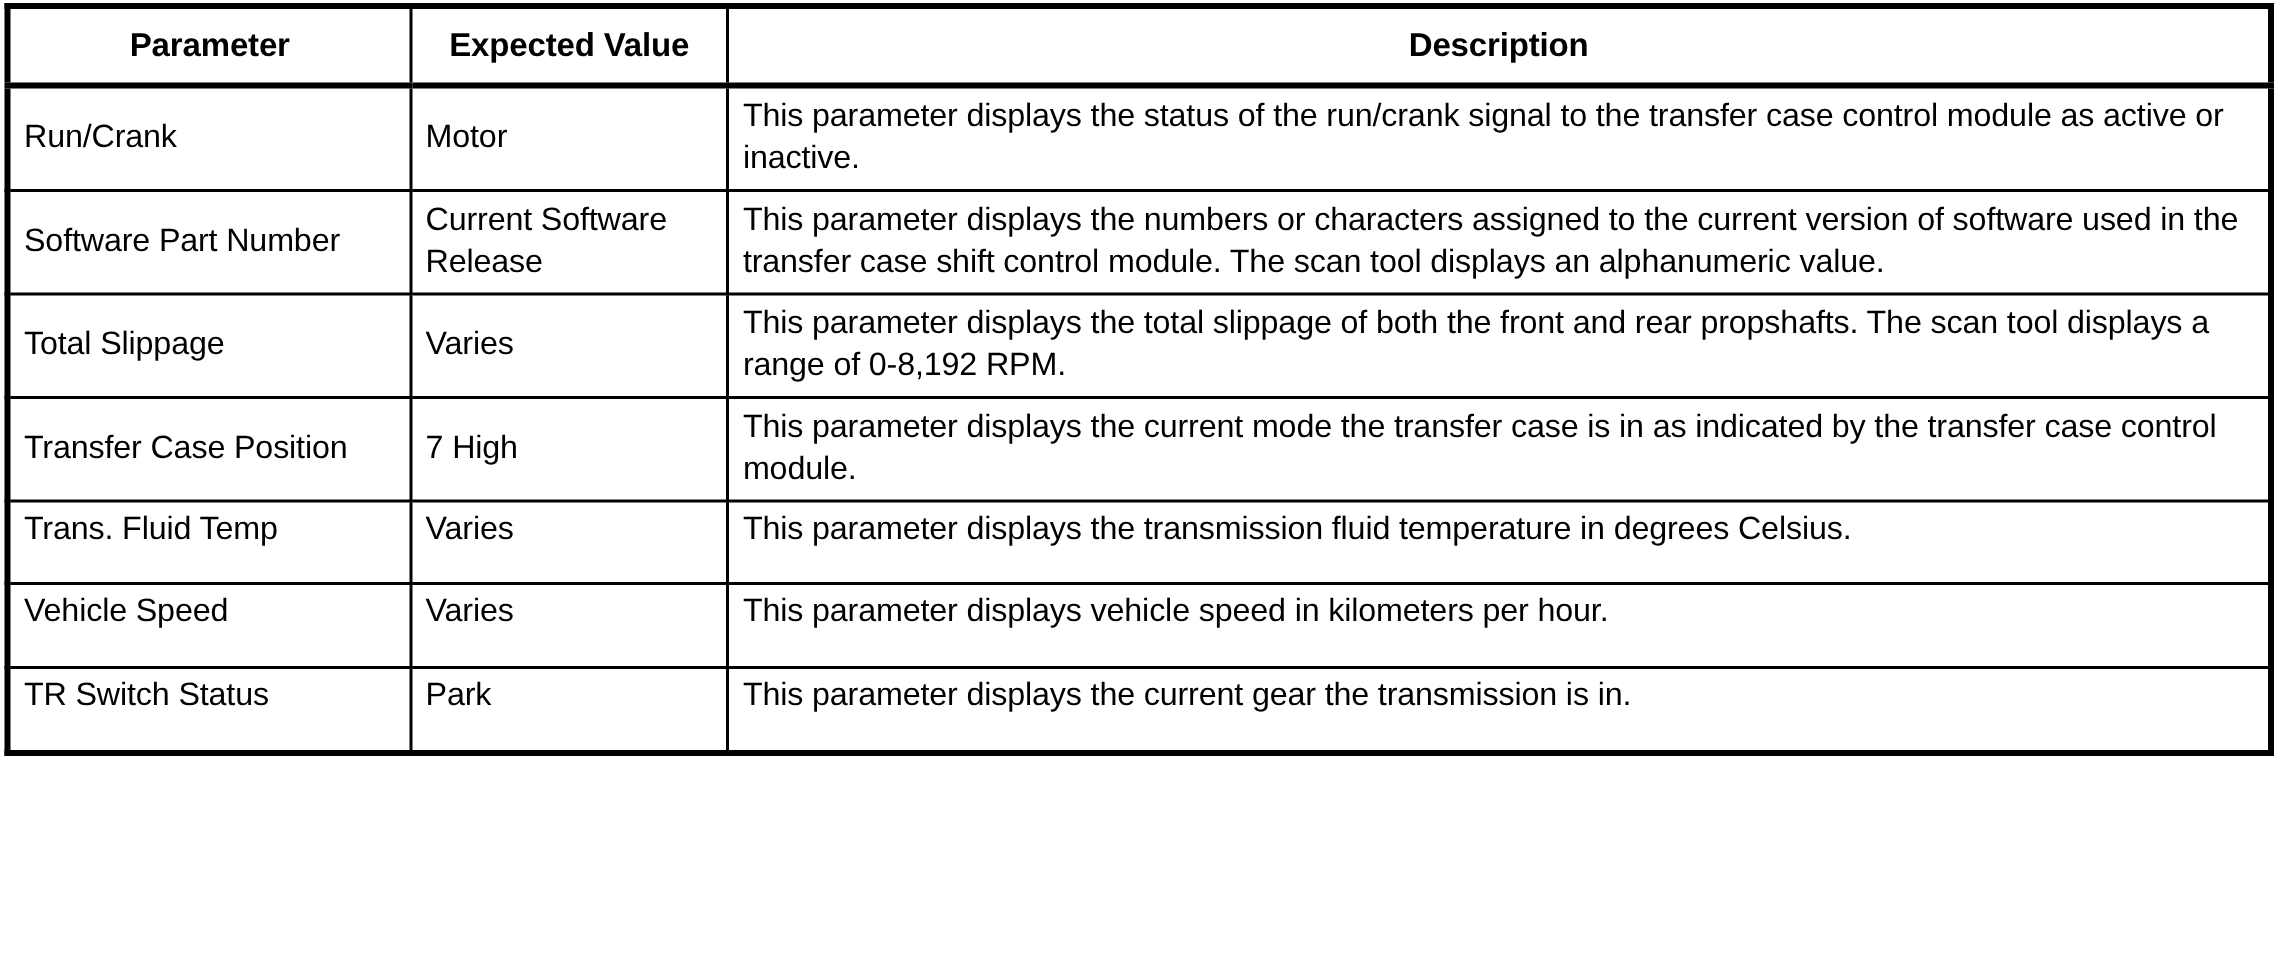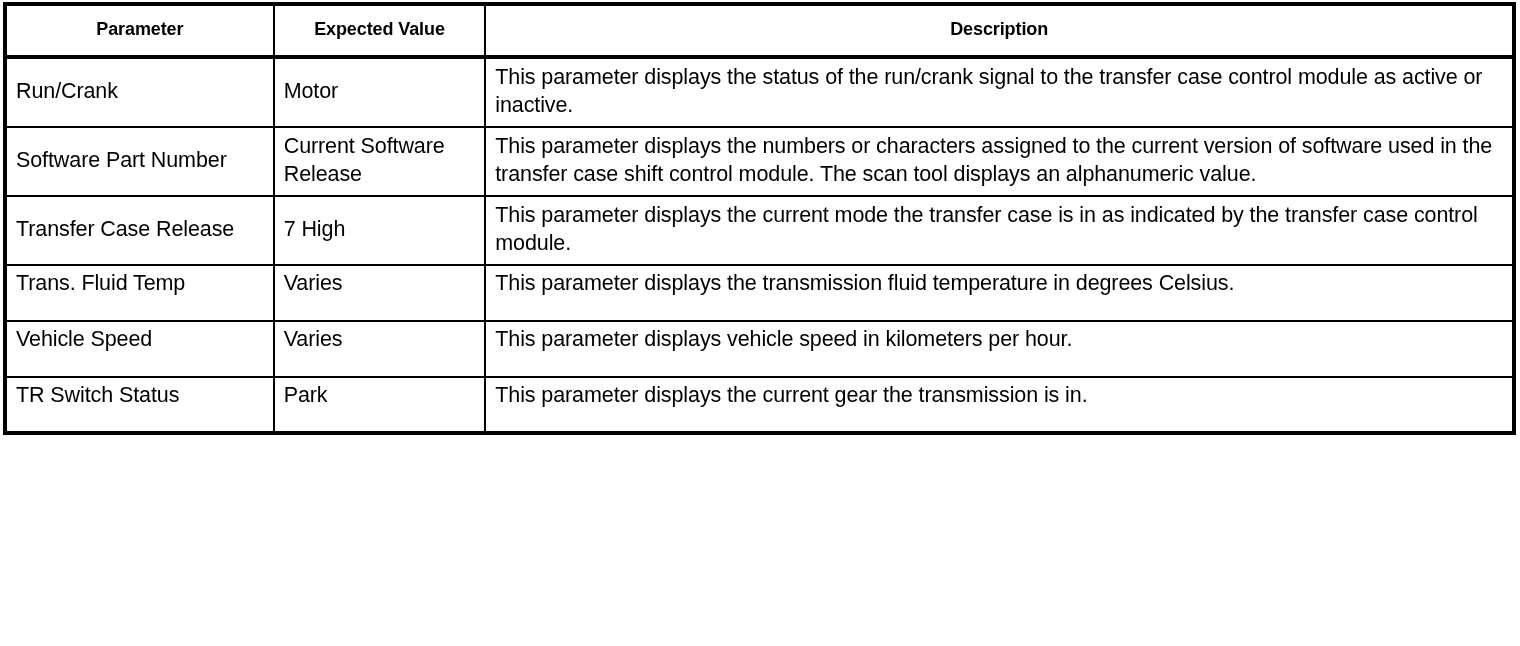--- a/index.html
+++ b/index.html
@@ -39,21 +39,21 @@
     text-align: left;
     padding: 5px 9px 6px 9px;
     font-size: 21.5px;
     line-height: 1.30;
     letter-spacing: -0.1px;
     word-spacing: 0px;
   }
   table.param-table thead th {
     text-align: center;
     font-weight: bold;
-    font-size: 18px;
+    font-size: 22px;
     padding-top: 5px;
     padding-bottom: 6px;
     border-bottom-width: 4px;
   }
   thead tr.header-row th { height: 38px; }
 
   td.cell-desc { padding-left: 11px; padding-right: 8px; }
   td.cell-value { padding-left: 9px; }
   td.cell-param { padding-left: 9px; }
 
@@ -81,21 +81,26 @@
         <td class="cell-param">Run/Crank</td>
         <td class="cell-value">Motor</td>
         <td class="cell-desc">This parameter displays the status of the run/crank signal to the transfer case control module as active or inactive.</td>
       </tr>
       <tr>
         <td class="cell-param">Software Part Number</td>
         <td class="cell-value">Current Software Release</td>
         <td class="cell-desc">This parameter displays the numbers or characters assigned to the current version of software used in the transfer case shift control module. The scan tool displays an alphanumeric value.</td>
       </tr>
       <tr>
-        <td class="cell-param">Transfer Case Release</td>
+        <td class="cell-param">Total Slippage</td>
+        <td class="cell-value">Varies</td>
+        <td class="cell-desc">This parameter displays the total slippage of both the front and rear propshafts. The scan tool displays a range of 0-8,192 RPM.</td>
+      </tr>
+      <tr>
+        <td class="cell-param">Transfer Case Position</td>
         <td class="cell-value">7 High</td>
         <td class="cell-desc">This parameter displays the current mode the transfer case is in as indicated by the transfer case control module.</td>
       </tr>
       <tr class="r-tight">
         <td class="cell-param">Trans. Fluid Temp</td>
         <td class="cell-value">Varies</td>
         <td class="cell-desc">This parameter displays the transmission fluid temperature in degrees Celsius.</td>
       </tr>
       <tr class="r-tight">
         <td class="cell-param">Vehicle Speed</td>

